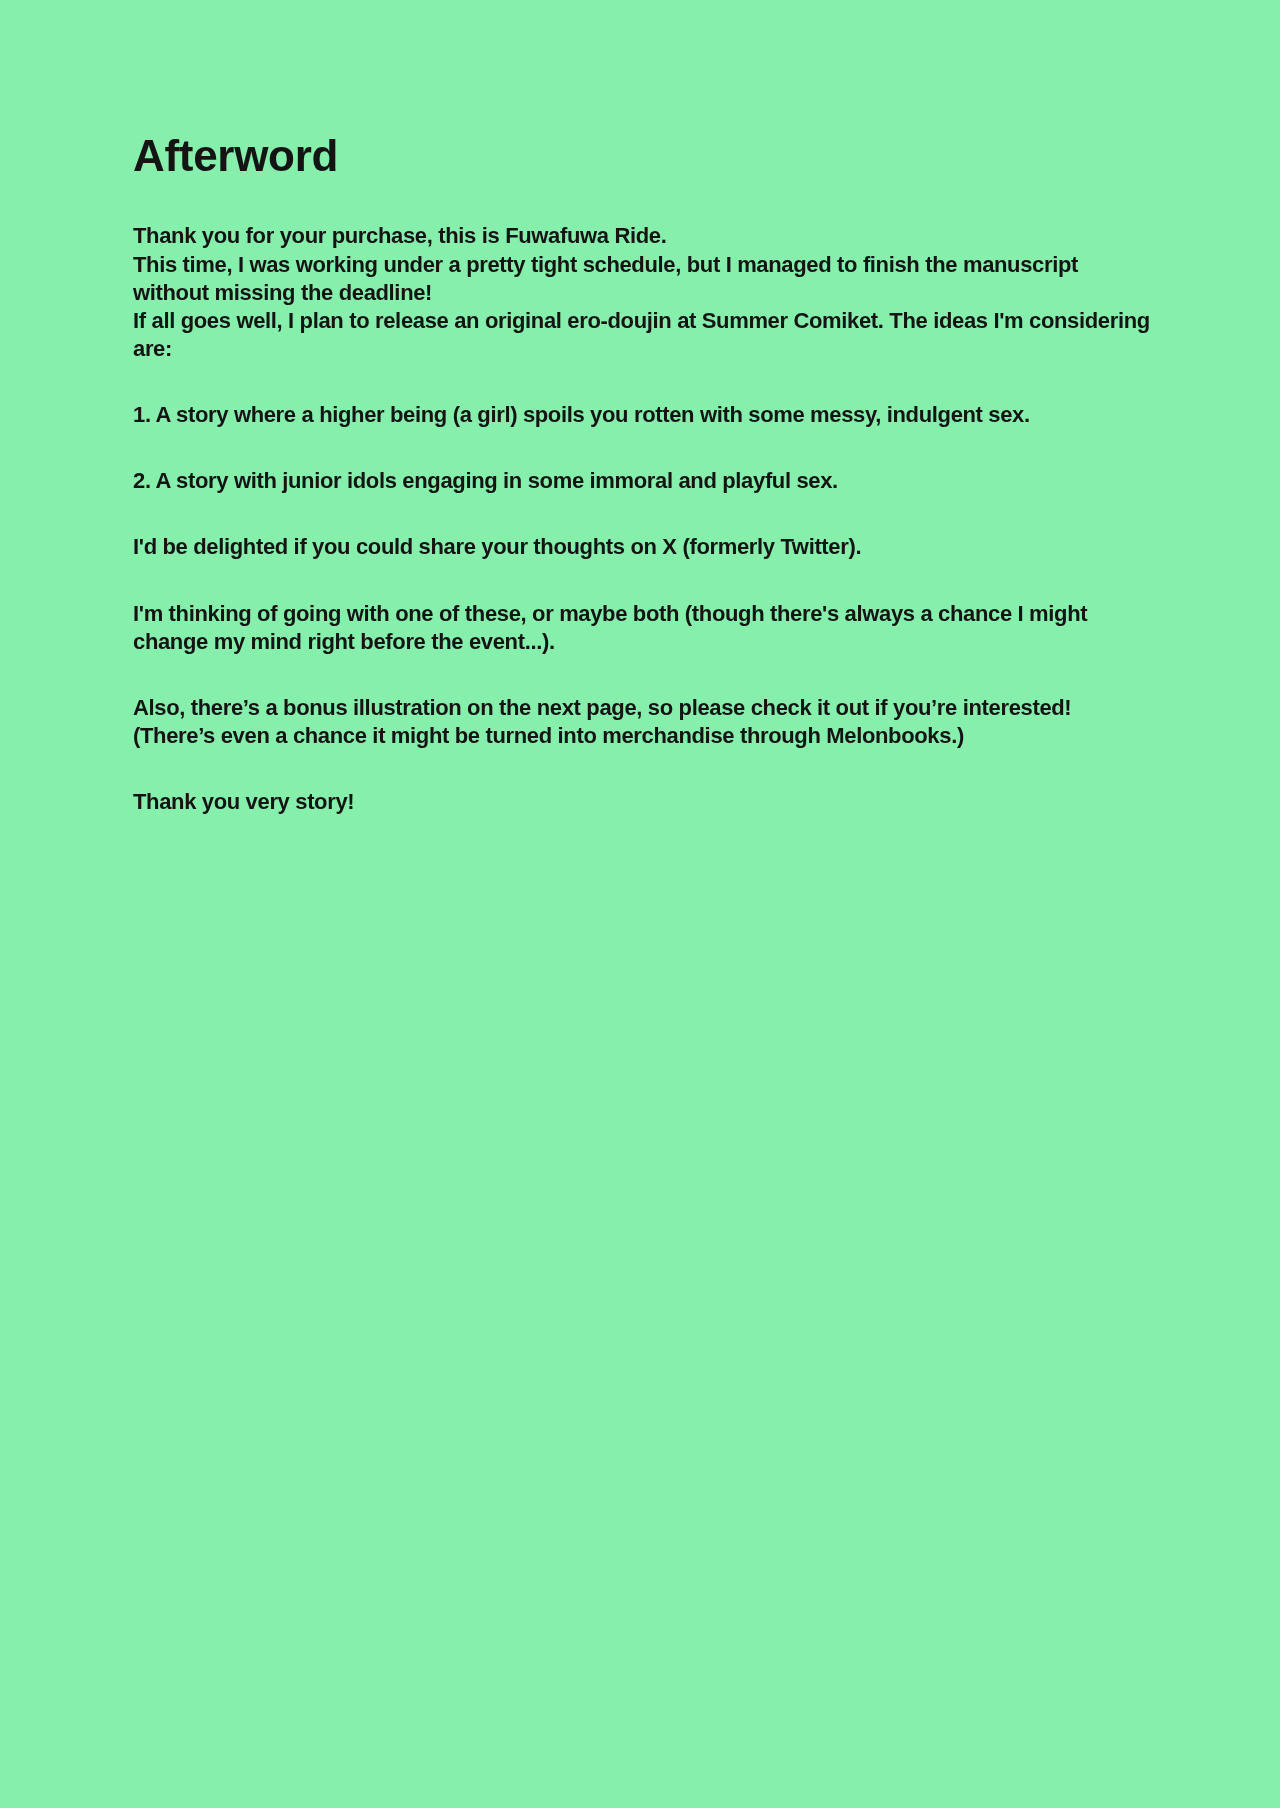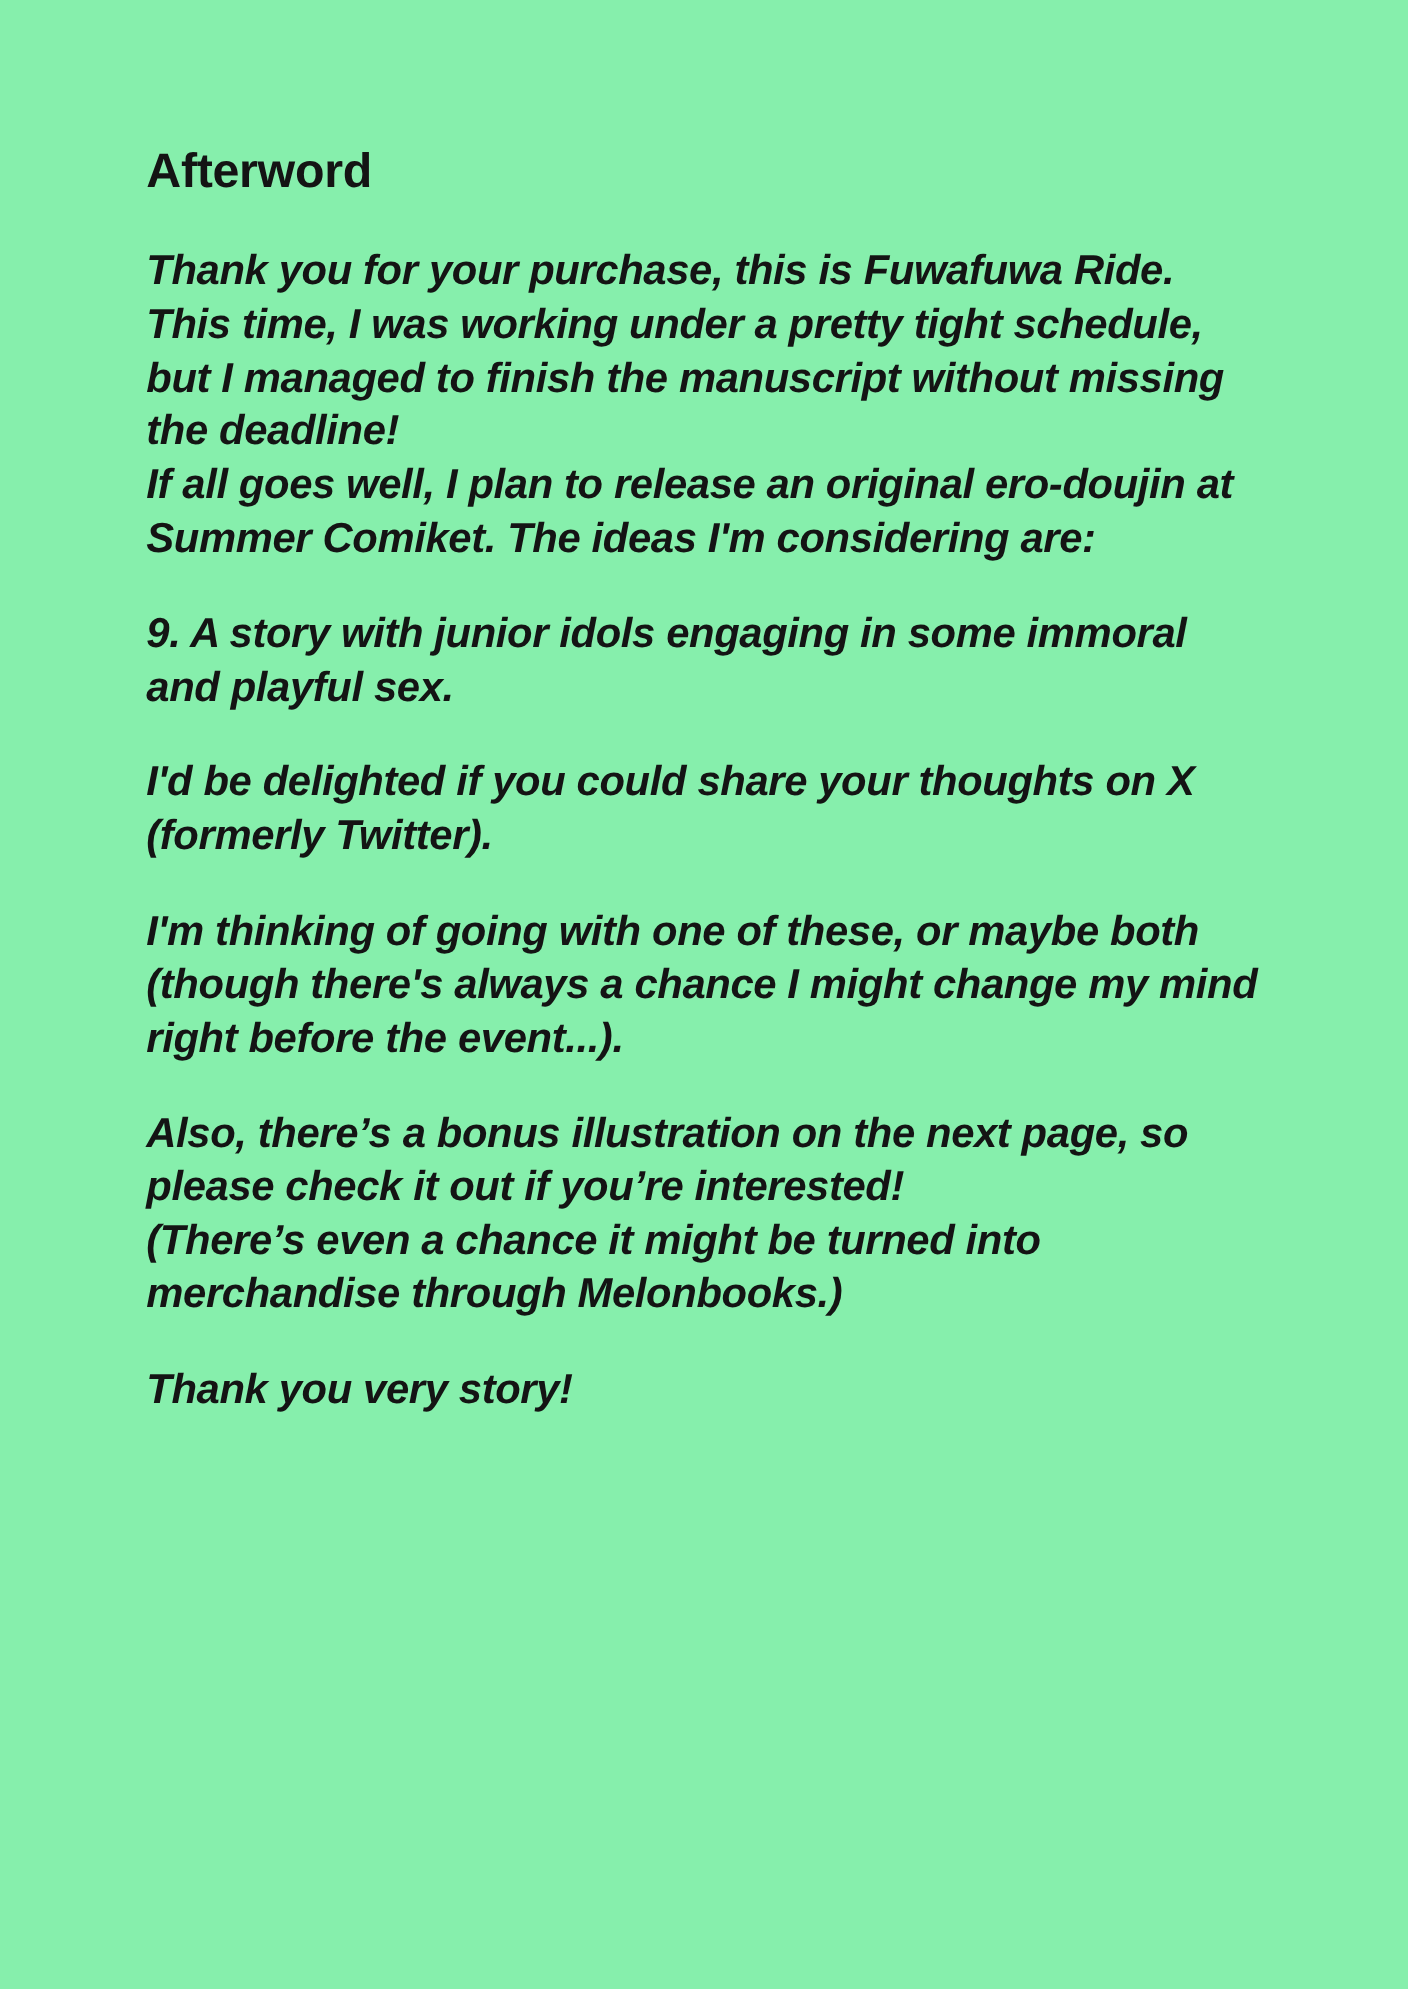--- a/index.html
+++ b/index.html
@@ -31,47 +31,47 @@
   }
   .doc-title {
     font-size: 44px;
     font-weight: bold;
     letter-spacing: -0.3px;
     line-height: 1.1;
     margin: 0 0 42px 0;
     color: #141414;
   }
   .para {
-    font-size: 38px;
+    font-size: 22px;
     font-weight: bold;
     line-height: 1.28;
     letter-spacing: -0.35px;
     margin: 0 0 38px 0;
     color: #141414;
     white-space: pre-line;
-    font-style: italic;
   }
   .para:last-child {
     margin-bottom: 0;
   }
 </style>
 </head>
 <body>
 
 <div class="page">
   <div class="content">
 
     <h1 class="doc-title">Afterword</h1>
 
     <p class="para">Thank you for your purchase, this is Fuwafuwa Ride.
 This time, I was working under a pretty tight schedule, but I managed to finish the manuscript without missing the deadline!
 If all goes well, I plan to release an original ero-doujin at Summer Comiket. The ideas I'm considering are:</p>
 
+    <p class="para">1. A story where a higher being (a girl) spoils you rotten with some messy, indulgent sex.</p>
 
-    <p class="para">9. A story with junior idols engaging in some immoral and playful sex.</p>
+    <p class="para">2. A story with junior idols engaging in some immoral and playful sex.</p>
 
     <p class="para">I'd be delighted if you could share your thoughts on X (formerly Twitter).</p>
 
     <p class="para">I'm thinking of going with one of these, or maybe both (though there's always a chance I might change my mind right before the event...).</p>
 
     <p class="para">Also, there’s a bonus illustration on the next page, so please check it out if you’re interested!
 (There’s even a chance it might be turned into merchandise through Melonbooks.)</p>
 
     <p class="para">Thank you very story!</p>
 

